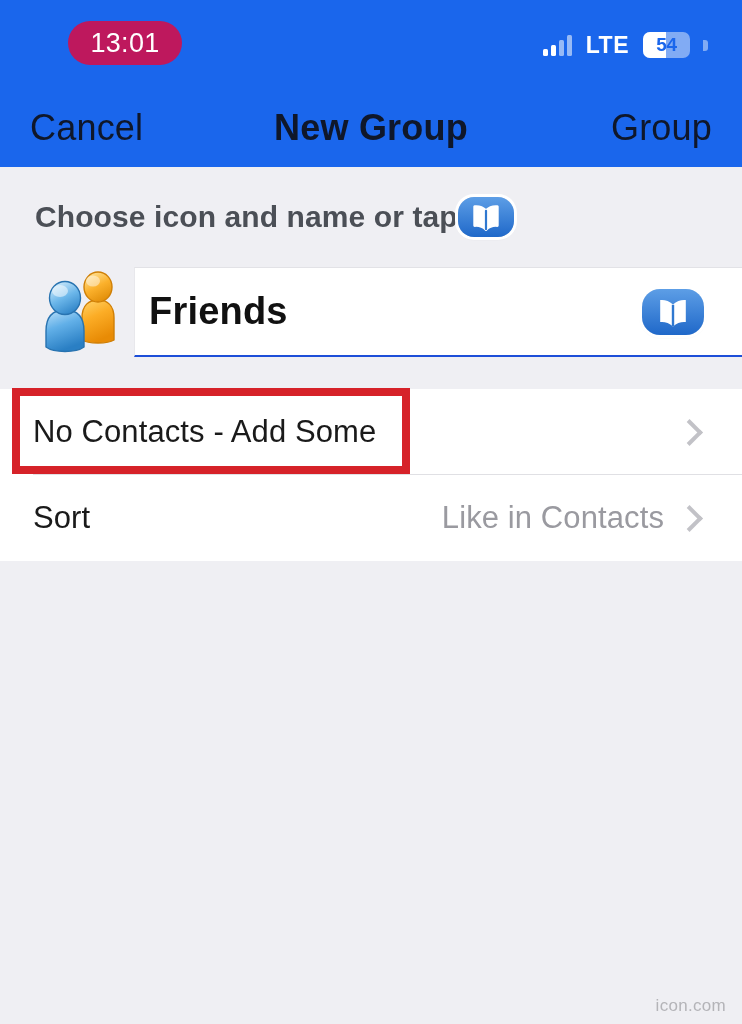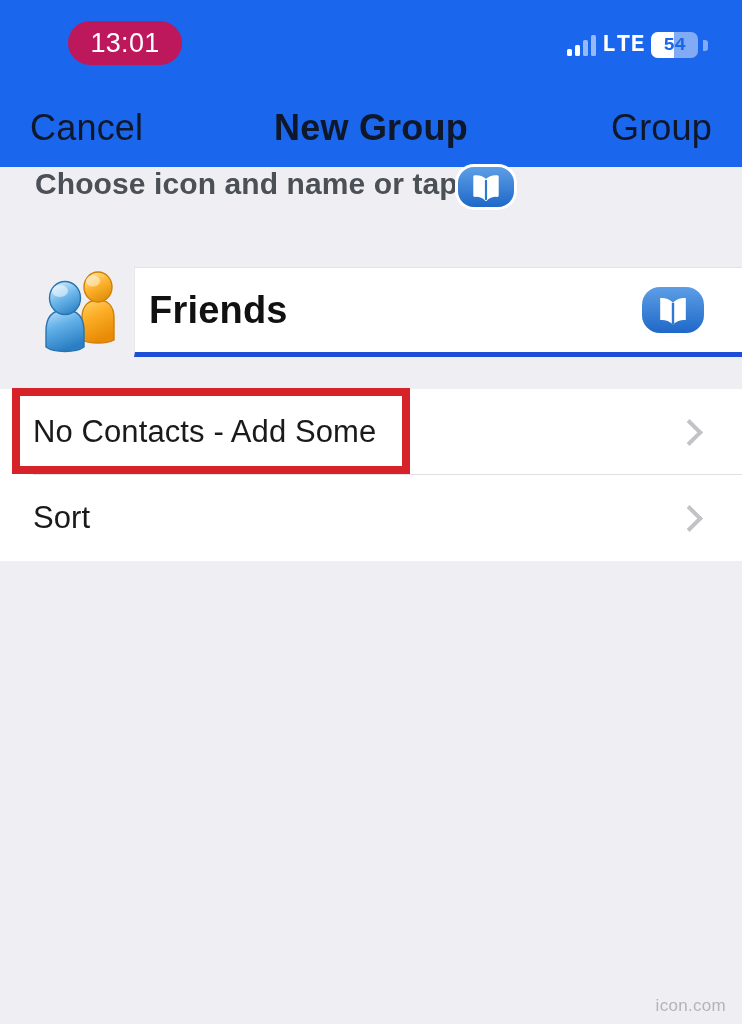--- a/index.html
+++ b/index.html
@@ -44,22 +44,21 @@
     font-size: 27px;
     font-weight: 500;
     letter-spacing: 0.3px;
   }
   .status-right {
     position: absolute;
     right: 34px; top: 30px;
     height: 30px;
     display: flex;
     align-items: center;
-    gap: 6px;
-    font-family: Liberation Mono, monospace;
+    gap: 14px;
   }
   .signal {
     display: flex;
     align-items: flex-end;
     gap: 3px;
     height: 21px;
   }
   .signal i {
     display: block;
     width: 5px;
@@ -138,21 +137,21 @@
     font-weight: 700;
     letter-spacing: 0.2px;
   }
 
   
   .choose-row {
     position: absolute;
     left: 0; top: 167px;
     width: 712px; height: 100px;
     display: flex;
-    align-items: flex-start;
+    align-items: center;
     padding-left: 35px;
     box-sizing: border-box;
   }
   .choose-text {
     color: #4b4f56;
     font-size: 30px;
     font-weight: 700;
     letter-spacing: 0.1px;
   }
 
@@ -177,21 +176,21 @@
     position: absolute;
     left: 36px; top: 2px;
     width: 94px; height: 86px;
   }
   .name-field {
     position: absolute;
     left: 134px; top: 0;
     width: 608px; height: 90px;
     background: #ffffff;
     border-top: 1px solid #e2e2e6;
-    border-bottom: 5px solid #1d4ed8;
+    border-bottom: 2px solid #1d4ed8;
     border-left: 1px solid #e8e8ec;
     box-sizing: border-box;
     display: flex;
     align-items: center;
     padding: 0 38px 0 14px;
     justify-content: space-between;
   }
   .name-value {
     color: #111111;
     font-size: 38px;
@@ -376,20 +375,21 @@
     <span class="row-label">No Contacts - Add Some</span>
     <span class="row-right">
       <span class="chev"></span>
     </span>
     <span class="divider"></span>
   </div>
 
   <div class="list-row">
     <span class="row-label">Sort</span>
     <span class="row-right">
+      <span class="row-value">Like in Contacts</span>
       <span class="chev"></span>
     </span>
   </div>
 
 </div>
 
 <div class="redbox" style="border-color: rgb(214, 34, 41);"></div>
 
 <div class="watermark">icon.com</div>
 

